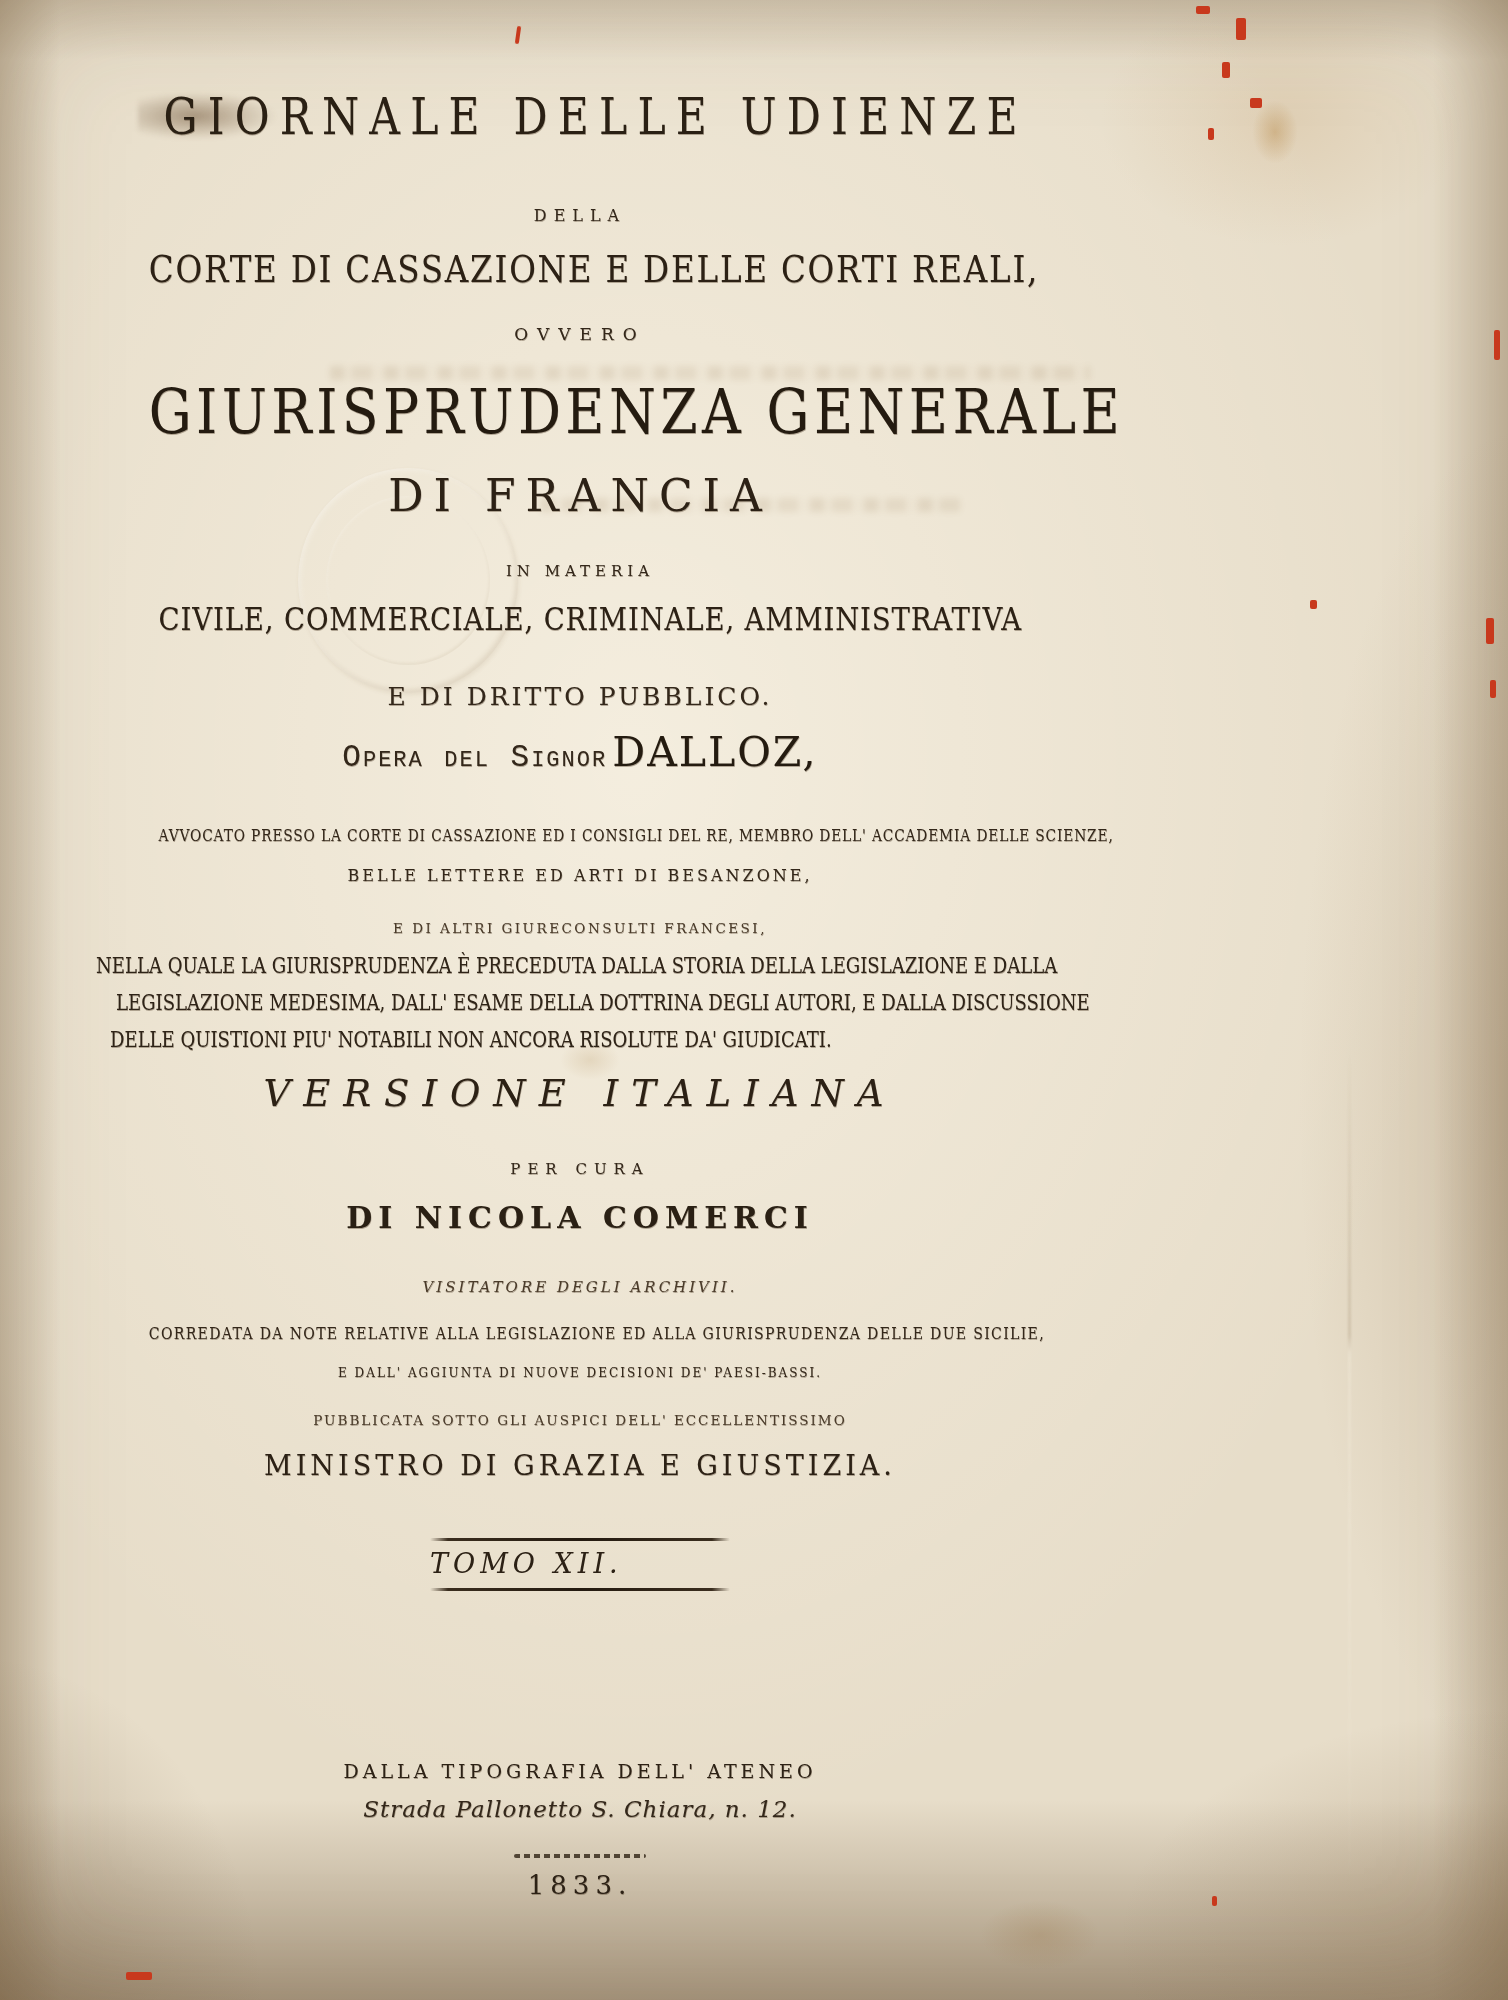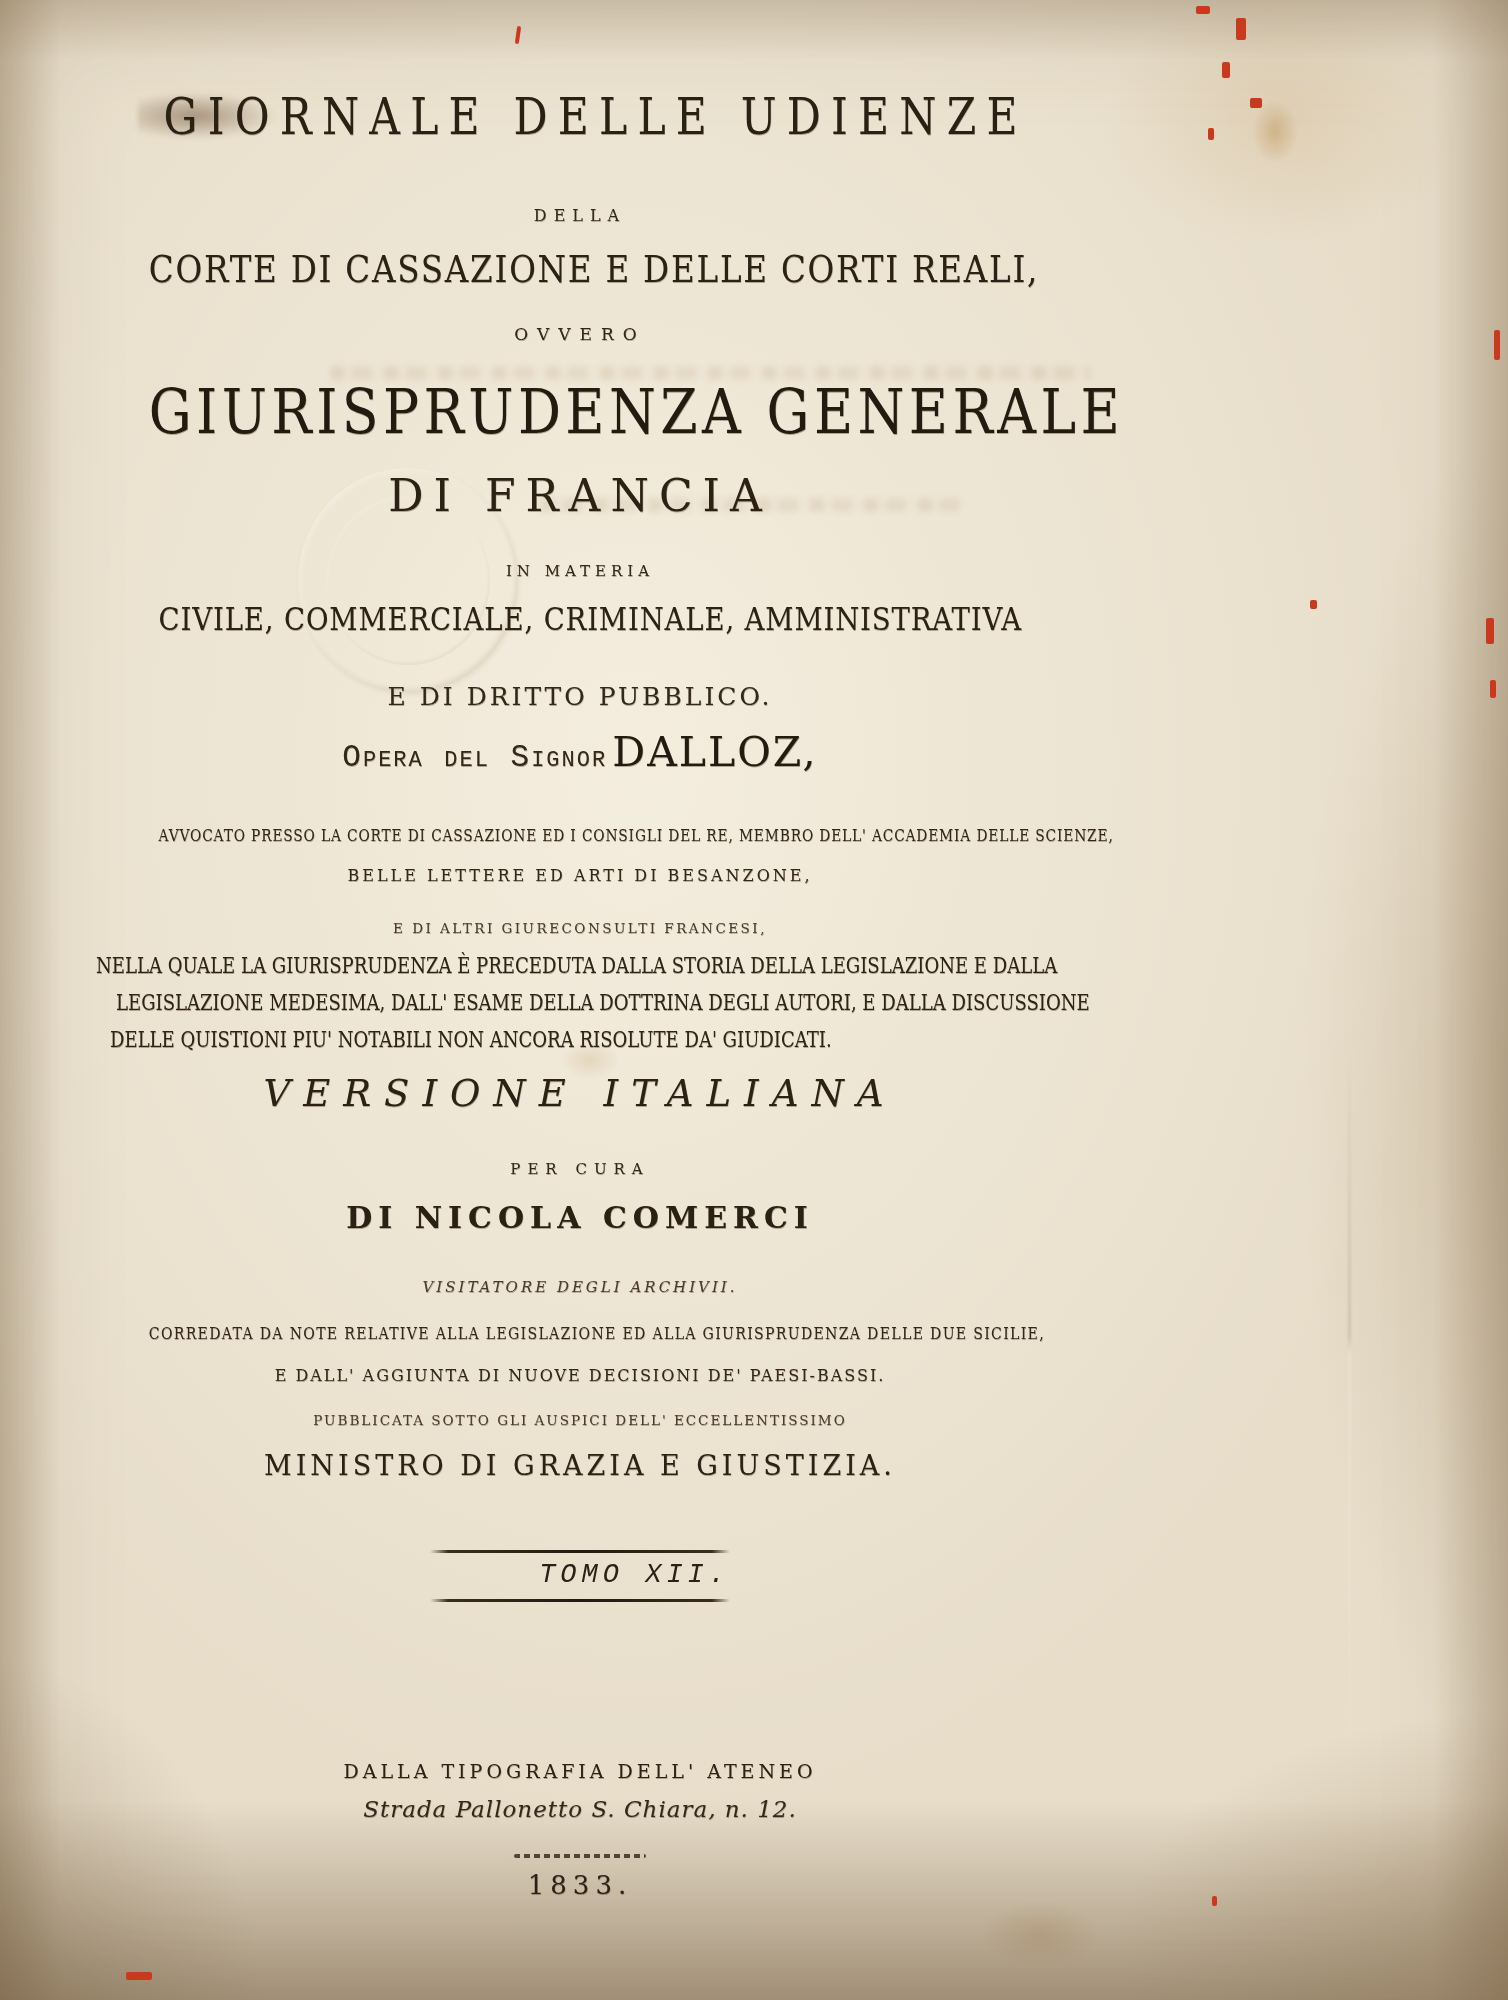--- a/index.html
+++ b/index.html
@@ -45,26 +45,26 @@
   .other-jurists{top:920px;font-size:13.5px;letter-spacing:2.5px;color:#4a3b2a;}
   .desc{font-size:22px;letter-spacing:0;color:#2e2317;text-align:left;}
   .desc1{top:953px;left:6px;transform:scaleX(0.82);transform-origin:left center;}
   .desc2{top:990px;left:26px;transform:scaleX(0.82);transform-origin:left center;}
   .desc3{top:1027px;left:20px;transform:scaleX(0.82);transform-origin:left center;}
   .versione{top:1072px;font-size:37px;font-style:italic;letter-spacing:13px;color:#2c2115;}
   .per-cura{top:1160px;font-size:15px;letter-spacing:7px;}
   .editor{top:1200px;font-size:30px;font-weight:bold;letter-spacing:6px;color:#2a2014;}
   .editor-title{top:1278px;font-size:15px;font-style:italic;letter-spacing:3px;color:#4a3b2a;}
   .notes1{top:1324px;font-size:16px;letter-spacing:1.5px;}
-  .notes2{top:1366px;font-size:16px;letter-spacing:2px;text-align:center;}
+  .notes2{top:1366px;font-size:12px;letter-spacing:2px;text-align:center;}
   .auspices{top:1412px;font-size:13.5px;letter-spacing:2px;color:#4a3b2a;}
   .minister{top:1450px;font-size:27px;letter-spacing:4px;color:#2c2115;}
 
   .tomo-box{position:absolute;top:1538px;left:0;width:100%;}
-  .tomo-inner{width:300px;margin:12px auto;text-align:right;font-family:Liberation Mono, monospace;}
+  .tomo-inner{width:300px;margin:0 auto;text-align:left;}
   .tomo-rule{height:3px;background:linear-gradient(90deg, transparent 0, #3a2d1e 6%, #241a10 50%, #3a2d1e 94%, transparent 100%);border-radius:2px;}
   .tomo-text{font-size:27px;font-style:italic;letter-spacing:5px;padding:7px 0 9px 0;color:#2c2115;white-space:nowrap;}
 
   .city{top:1680px;font-size:34px;letter-spacing:15px;color:#2a2014;}
   .publisher{top:1746px;font-size:19px;letter-spacing:4px;color:#2c2115;margin-top:14px;}
   .address{top:1796px;font-size:23px;font-style:italic;letter-spacing:1px;text-align:center;}
   .dash-divider{position:absolute;top:1854px;left:50%;transform:translateX(-50%);width:132px;height:4px;
     background:repeating-linear-gradient(90deg,#3a2d1e 0 6px, transparent 6px 10px);border-radius:2px;opacity:0.85;}
   .year{top:1870px;font-size:26px;letter-spacing:6px;color:#2c2115;}
 

